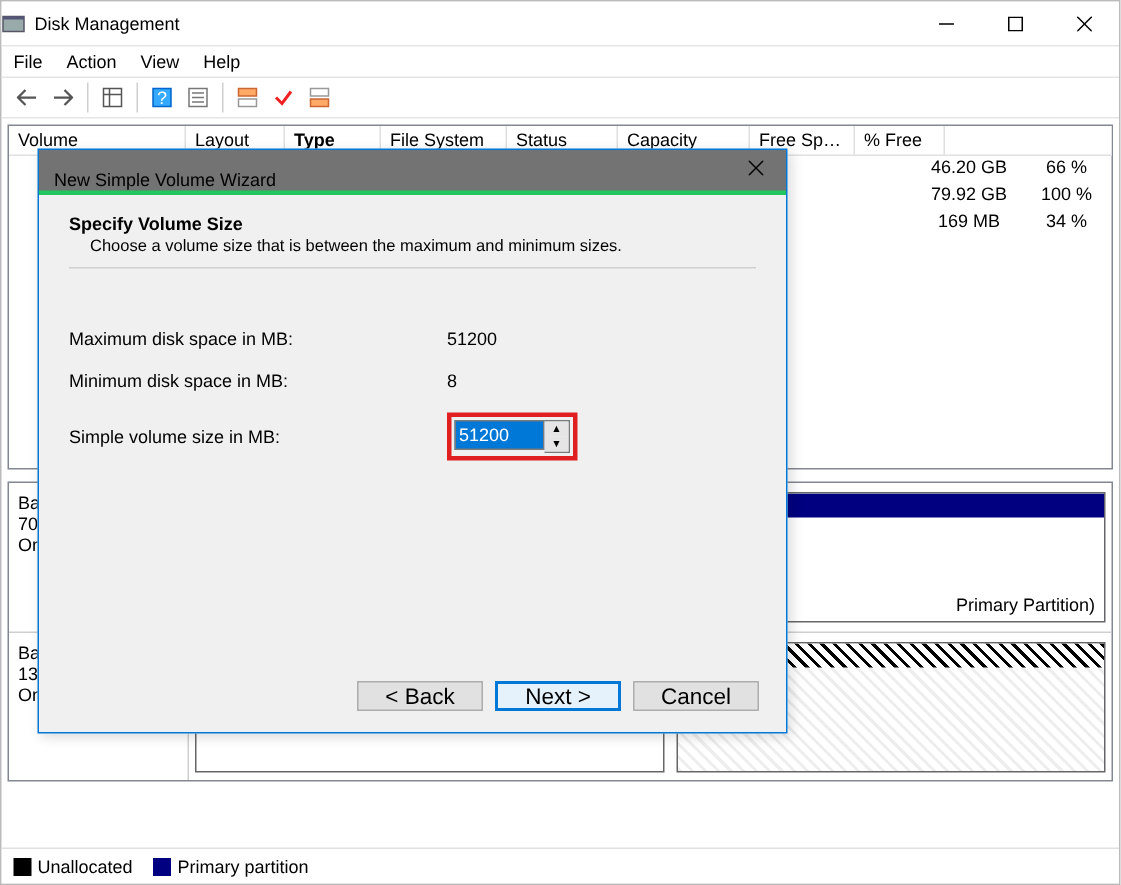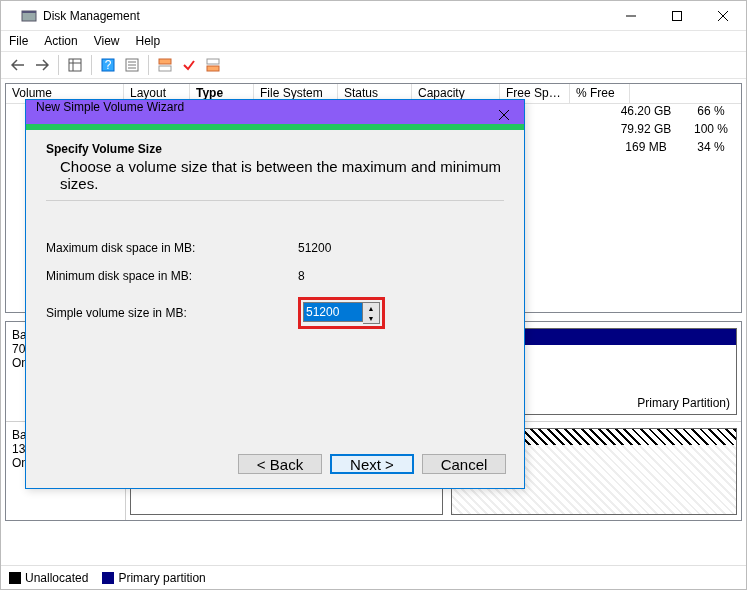--- a/index.html
+++ b/index.html
@@ -1,19 +1,19 @@
 <!DOCTYPE html>
 <html><head>
 <meta charset="utf-8">
 <style>
 * { box-sizing: border-box; margin: 0; padding: 0; font-family: "Segoe UI", Tahoma, sans-serif; font-size: 12px; }
 body { width: 747px; height: 590px; background: #fff; position: relative; overflow: hidden; border: 1px solid #bbb; }
 
 
-.titlebar { height: 30px; display: flex; align-items: center; padding-left: 20px; background: #fff; border-bottom: 1px solid #e5e5e5; }
+.titlebar { height: 30px; display: flex; align-items: center; padding-left: 0; background: #fff; border-bottom: 1px solid #e5e5e5; }
 .titlebar .app-icon { width: 16px; height: 16px; margin-right: 6px; display: inline-flex; align-items: center; justify-content: center; }
 .titlebar .title { color: #000; }
 .win-controls { margin-left: auto; display: flex; }
 .win-btn { width: 46px; height: 30px; display: flex; align-items: center; justify-content: center; color: #333; }
 .win-btn svg { width: 10px; height: 10px; }
 
 
 .menubar { height: 20px; display: flex; align-items: center; padding-left: 8px; gap: 16px; }
 .menubar span { color: #000000; }
 
@@ -46,25 +46,25 @@
 .part-box.unalloc { background: repeating-linear-gradient(45deg, #eee 0, #eee 2px, #fff 2px, #fff 6px); }
 
 
 .legend { height: 24px; border-top: 1px solid #e0e0e0; display: flex; align-items: center; padding-left: 8px; gap: 14px; position: absolute; bottom: 0; left: 0; right: 0; background: #fff; }
 .legend .sw { width: 12px; height: 12px; display: inline-block; margin-right: 4px; vertical-align: middle; }
 .sw-unalloc { background: #000; }
 .sw-primary { background: #000080; }
 
 
 .dialog { position: absolute; left: 24px; top: 98px; width: 500px; height: 390px; background: #f0f0f0; border: 1px solid #0078d7; box-shadow: 2px 2px 8px rgba(0,0,0,0.15); z-index: 100; }
-.dlg-title { height: 30px; display: flex; align-items: flex-start; padding-left: 10px; background: #8b5cf6; border-bottom: 6px solid #22c55e; }
+.dlg-title { height: 30px; display: flex; align-items: flex-end; padding-left: 10px; background: #737373; border-bottom: 3px solid #22c55e; }
 .dlg-close { margin-left: auto; width: 40px; height: 30px; display: flex; align-items: center; justify-content: center; }
 .dlg-body { padding: 12px 20px; background: #f0f0f0; height: calc(100% - 30px); position: relative; }
 .dlg-head { font-weight: bold; font-size: 12px; margin-bottom: 2px; }
-.dlg-sub { font-size: 15px; margin-left: 14px; margin-bottom: 8px; }
+.dlg-sub { font-size: 11px; margin-left: 14px; margin-bottom: 8px; }
 .dlg-rule { border: none; border-top: 1px solid #cfcfcf; margin-bottom: 40px; }
 .field-row { display: flex; align-items: center; margin-bottom: 14px; gap: 22px; }
 .field-row .lbl { width: 230px; }
 .field-row .val { }
 .spinner-wrap { position: relative; border: 3px solid #e02020; padding: 2px; display: inline-flex; }
 .spinner-wrap input { width: 60px; height: 20px; border: 1px solid #7a7a7a; background: #0078d7; color: #fff; padding-left: 2px; font-size: 12px; }
 .spin-btns { display: flex; flex-direction: column; border: 1px solid #7a7a7a; border-left: none; }
 .spin-btns button { width: 16px; height: 10px; background: #e5e5e5; border: none; font-size: 7px; line-height: 7px; padding: 0; }
 .dlg-buttons { position: absolute; bottom: 14px; right: 18px; display: flex; gap: 8px; }
 .dlg-buttons button { width: 84px; height: 20px; border: 1px solid #adadad; background: #e1e1e1; font-size: 15px; }

